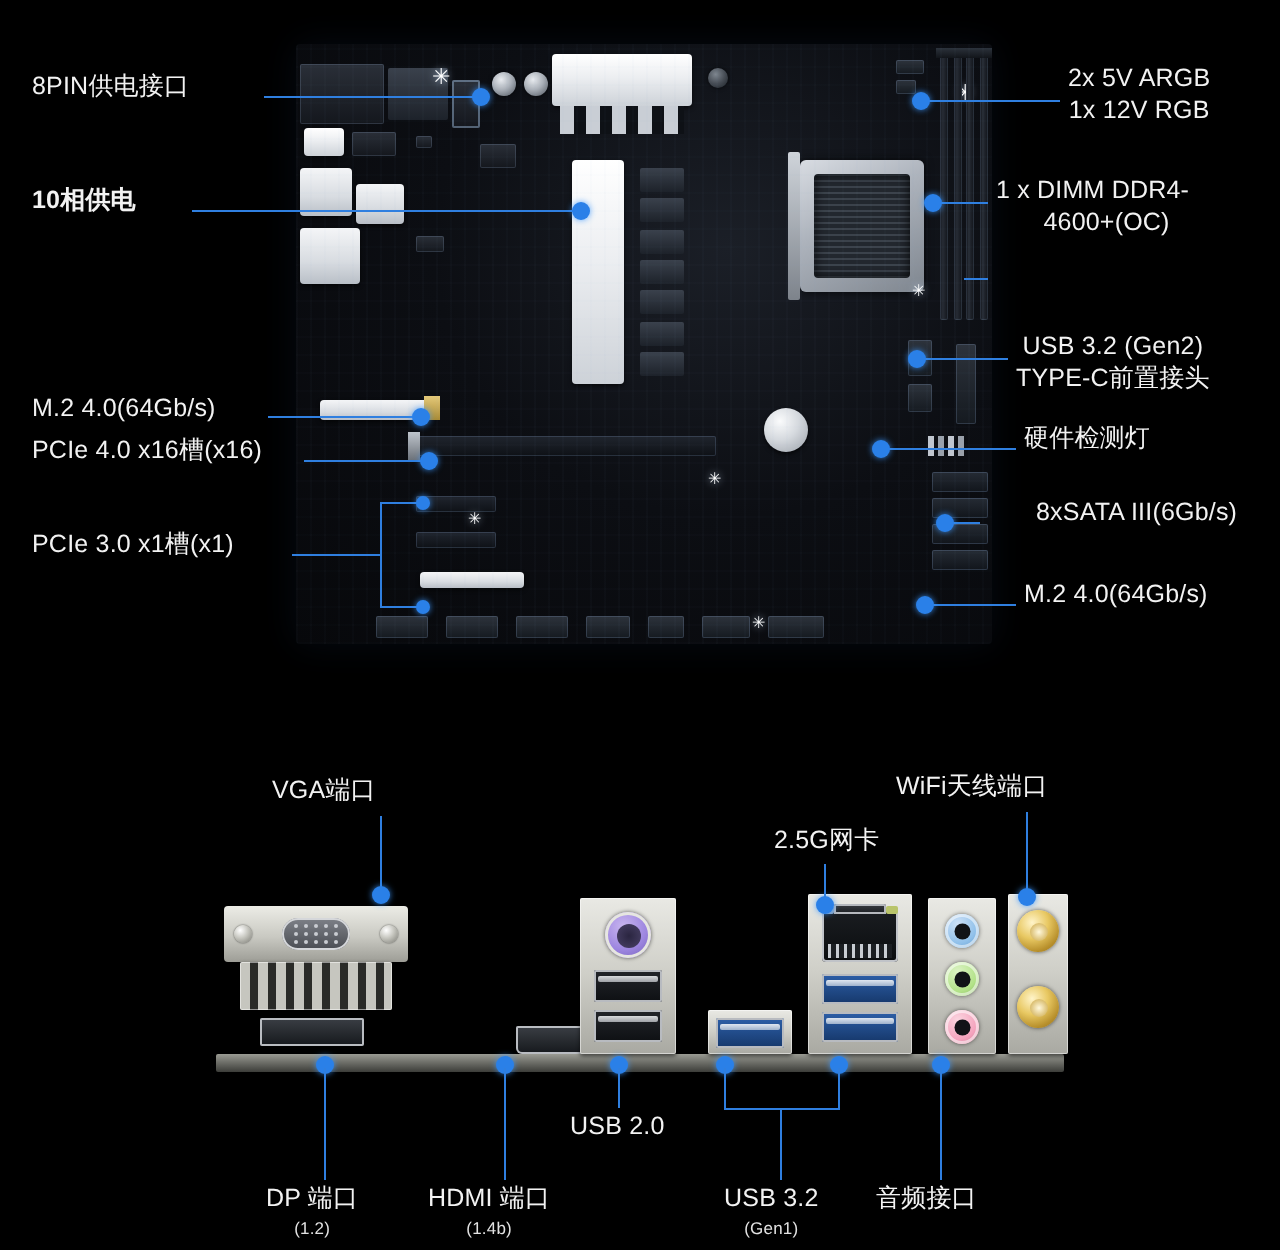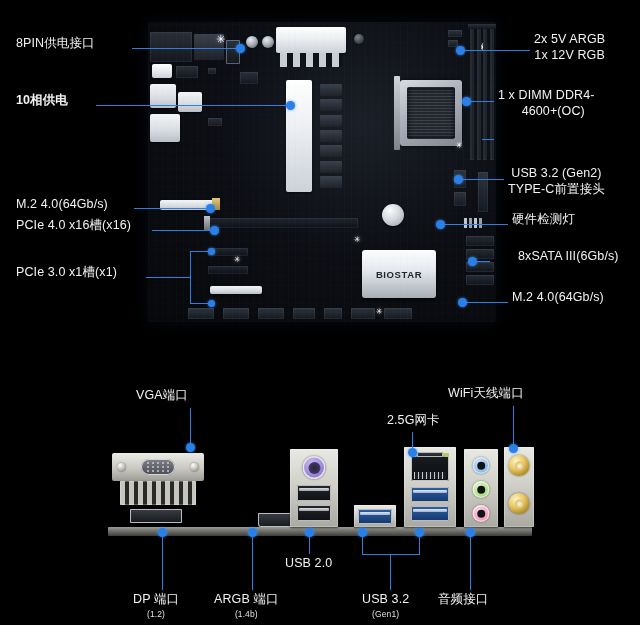--- a/index.html
+++ b/index.html
@@ -273,23 +273,20 @@
     <div class="bpart" style="left:64px; top:176px; width:8px; height:12px; background:linear-gradient(180deg,#e4c97a,#a98a33);"></div>
 
     <div class="bpart pcie" style="left:60px; top:196px; width:150px; height:10px;"></div>
     <div class="bpart" style="left:56px; top:194px; width:6px; height:14px; background:linear-gradient(180deg,#bfc5cc,#6c727a);"></div>
 
     <div class="bpart pcie" style="left:60px; top:226px; width:40px; height:8px;"></div>
     <div class="bpart pcie" style="left:60px; top:244px; width:40px; height:8px;"></div>
 
     <div class="bpart hs dim" style="left:62px; top:264px; width:52px; height:8px;"></div>
 
-    <div class="bpart" id="chipsetHs" style="left:214px; top:228px; width:74px; height:48px;">
-      <span>BIOSTAR</span>
-    </div>
 
     <div class="bpart coin" style="left:234px; top:182px; width:22px; height:22px;"></div>
 
     <div class="bpart star sm" style="left:206px; top:214px;">✳</div>
     <div class="bpart star sm" style="left:86px; top:234px;">✳</div>
     <div class="bpart star sm" style="left:228px; top:286px;">✳</div>
     <div class="bpart star sm" style="left:308px; top:120px;">✳</div>
 
     <div class="bpart" style="left:40px; top:286px; width:236px; height:11px; display:flex; gap:9px;">
       <div class="hdr" style="width:26px;height:100%;"></div>
@@ -457,21 +454,21 @@
   <div class="dot" style="left:466px; top:528px;"></div>
 
   <div class="lineV" style="left:162px; top:534px; height:56px;"></div>
   <div class="label ctr" style="left:133px; top:592px;">
     <span>DP 端口</span>
     <span class="sub">(1.2)</span>
   </div>
 
   <div class="lineV" style="left:252px; top:534px; height:56px;"></div>
   <div class="label ctr" style="left:214px; top:592px;">
-    <span>ARGB 端口</span>
+    <span>HDMI 端口</span>
     <span class="sub">(1.4b)</span>
   </div>
 
   <div class="lineV" style="left:309px; top:534px; height:20px;"></div>
   <div class="label ctr" style="left:285px; top:556px;">USB 2.0</div>
 
   <div class="lineV" style="left:362px; top:534px; height:20px;"></div>
   <div class="lineV" style="left:419px; top:534px; height:20px;"></div>
   <div class="lineH" style="left:362px; top:554px; width:58px;"></div>
   <div class="lineV" style="left:390px; top:554px; height:36px;"></div>

